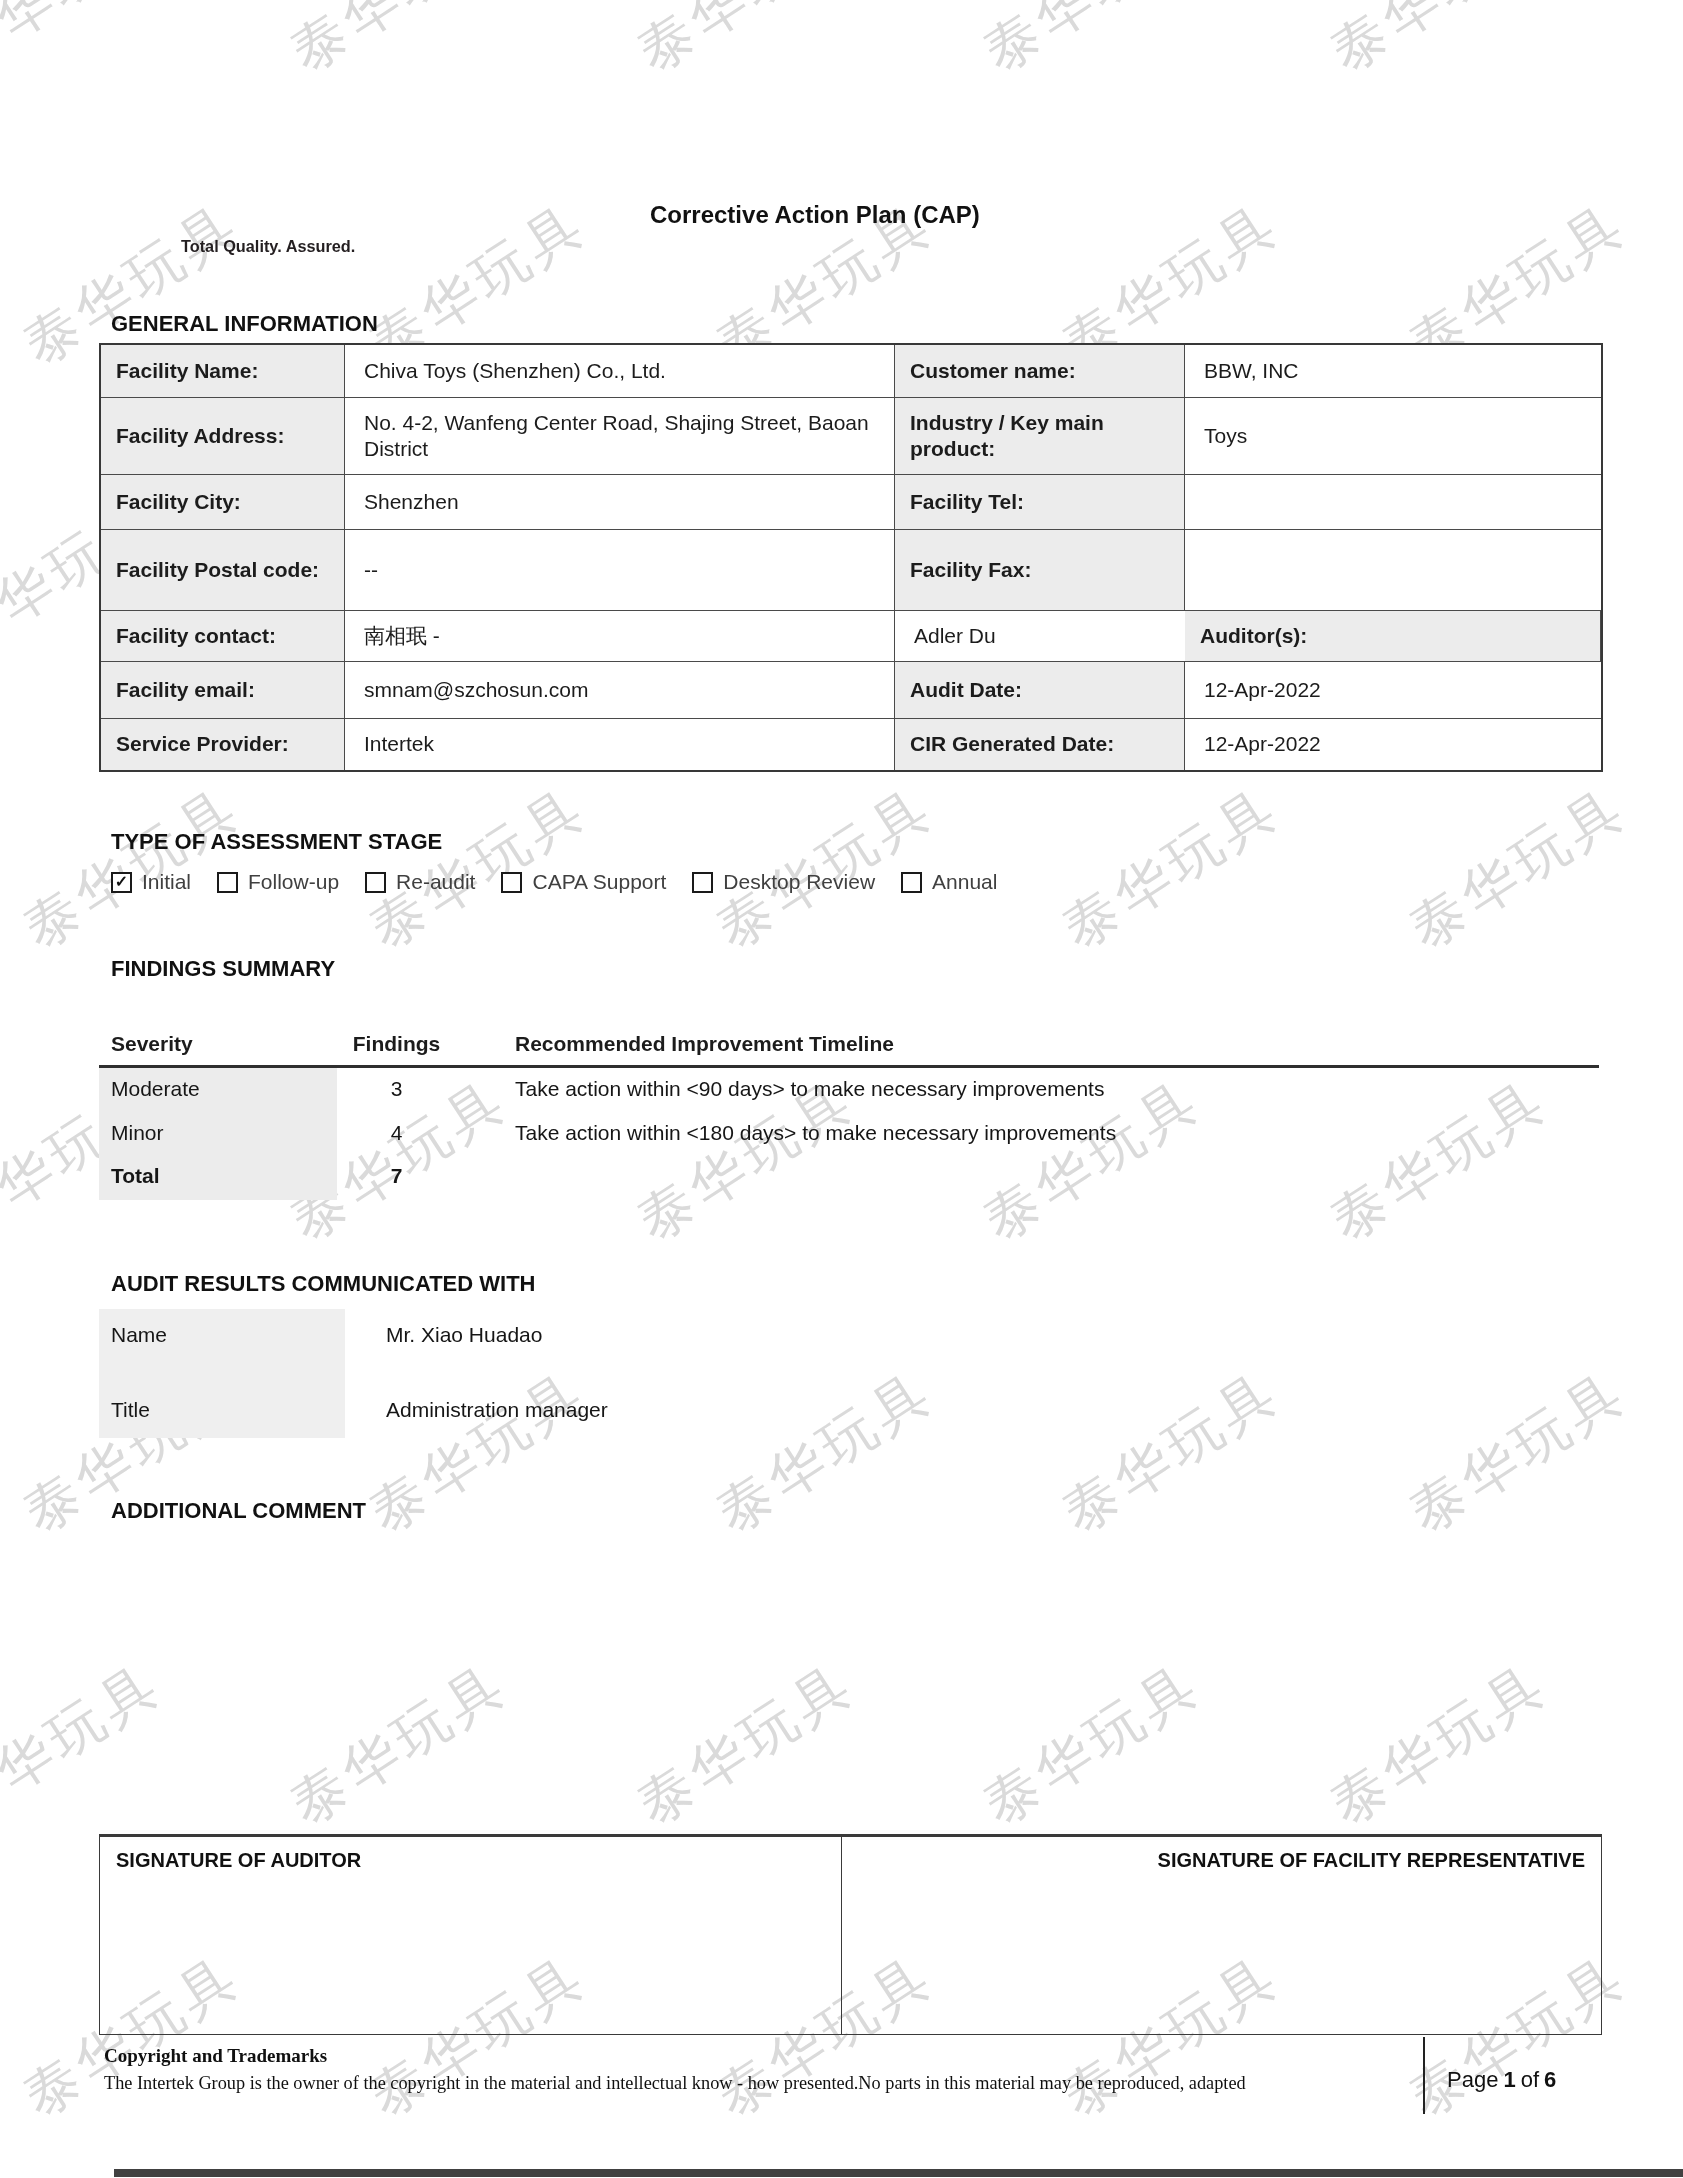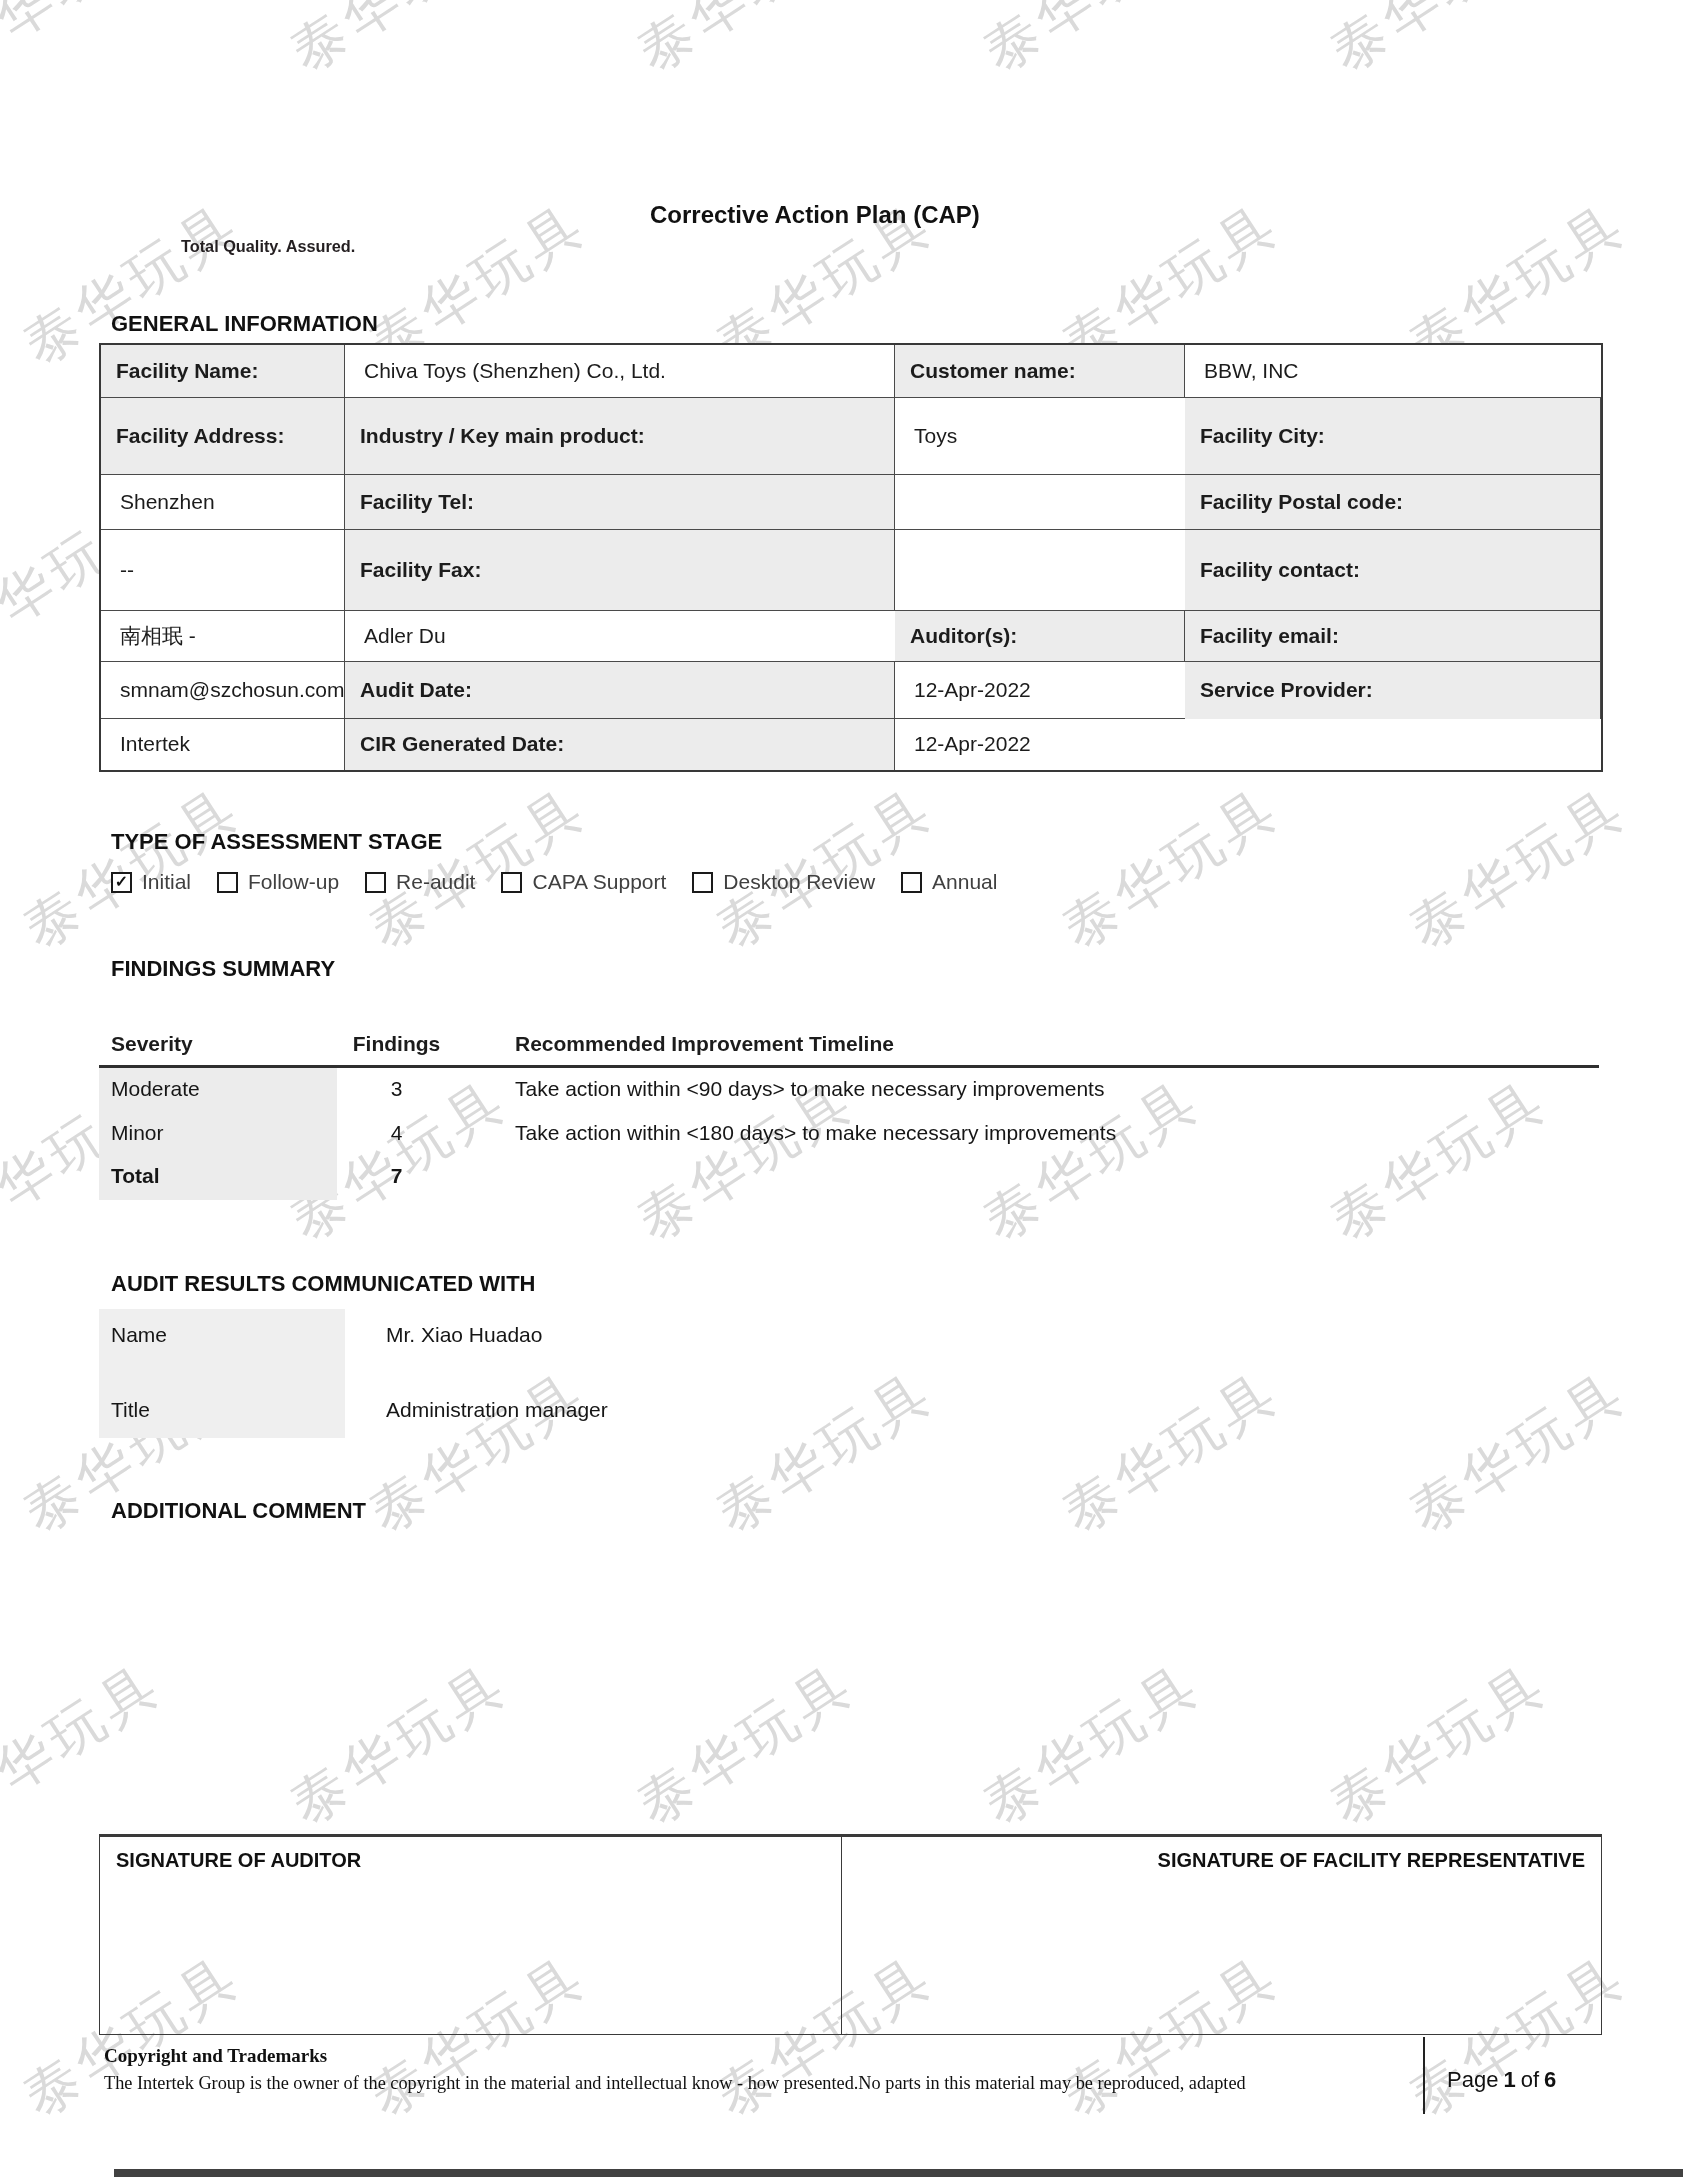--- a/index.html
+++ b/index.html
@@ -142,20 +142,21 @@
   <div class="sec-heading" style="left:111px; top:311px;">GENERAL INFORMATION</div>
 
   <div class="gi-table">
 
     <div class="gi-cell gi-label">Facility Name:</div>
     <div class="gi-cell gi-value">Chiva Toys (Shenzhen) Co., Ltd.</div>
     <div class="gi-cell gi-label">Customer name:</div>
     <div class="gi-cell gi-value last-col">BBW, INC</div>
 
     <div class="gi-cell gi-label">Facility Address:</div>
+    <div class="gi-cell gi-value">No. 4-2, Wanfeng Center Road, Shajing Street, Baoan District</div>
     <div class="gi-cell gi-label">Industry / Key main product:</div>
     <div class="gi-cell gi-value last-col">Toys</div>
 
     <div class="gi-cell gi-label">Facility City:</div>
     <div class="gi-cell gi-value">Shenzhen</div>
     <div class="gi-cell gi-label">Facility Tel:</div>
     <div class="gi-cell gi-value last-col"></div>
 
     <div class="gi-cell gi-label">Facility Postal code:</div>
     <div class="gi-cell gi-value">--</div>

